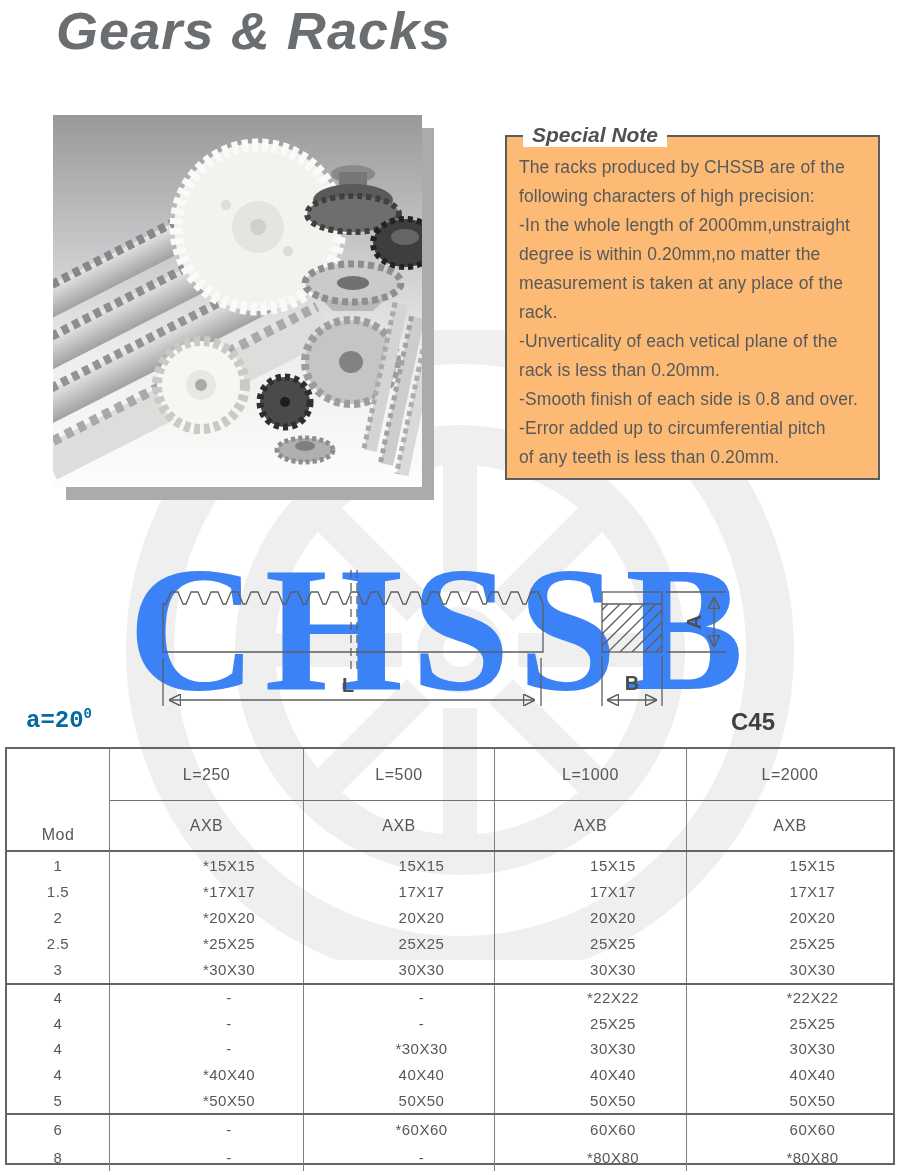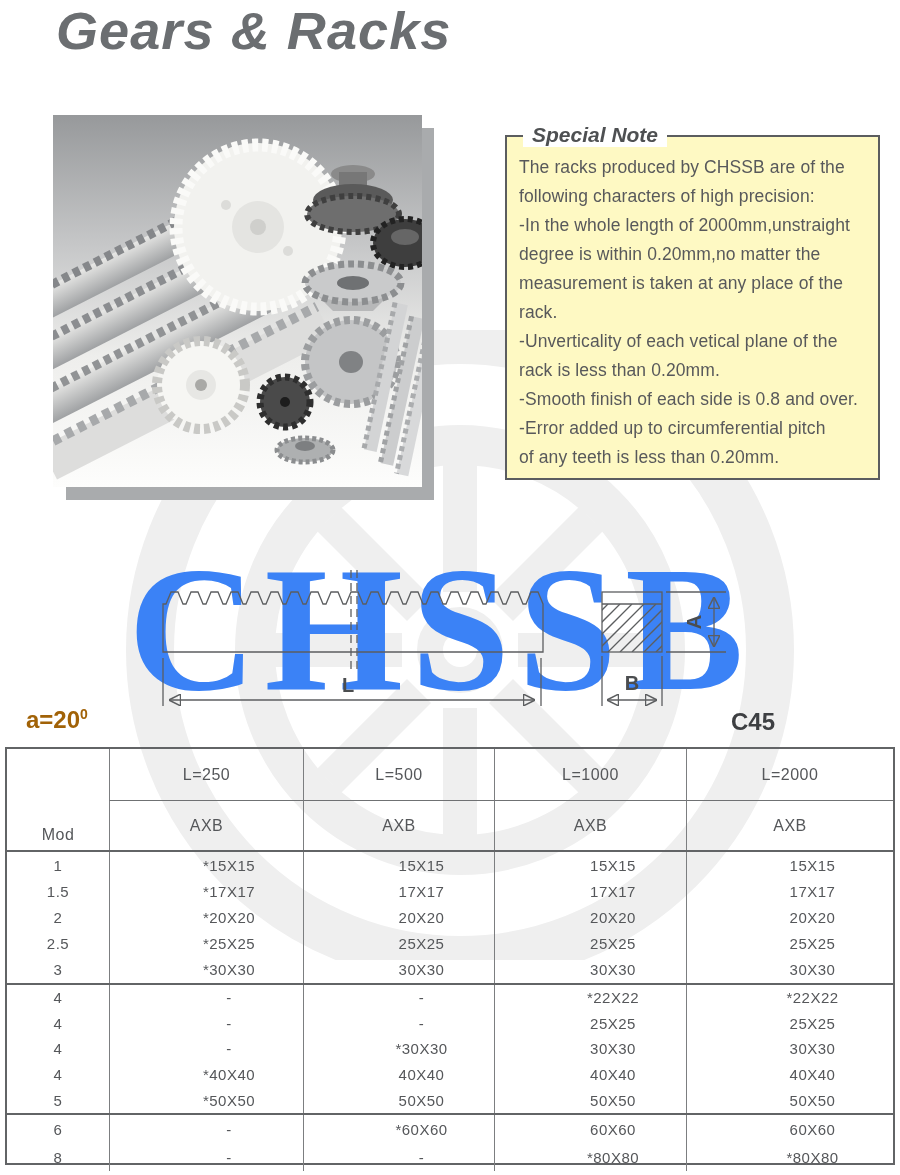--- a/index.html
+++ b/index.html
@@ -18,34 +18,34 @@
               font-size:51px;font-weight:bold;font-style:italic;color:#6b6e71;
               letter-spacing:1px;transform:scaleX(1.06);transform-origin:left;}
 
   
   .photo-shadow{position:absolute;left:66px;top:128px;width:368px;height:372px;
                 background:#a9abad;z-index:1;}
   .photo{position:absolute;left:53px;top:115px;width:369px;height:372px;z-index:2;}
 
   
   .note-box{position:absolute;left:505px;top:135px;width:375px;height:345px;
-            border:2px solid #5b5d5f;background:#fef9c3;z-index:2;box-sizing:border-box;}
+            border:2px solid #5b5d5f;background:#fdba74;z-index:2;box-sizing:border-box;}
   .note-title{position:absolute;top:-14px;left:16px;background:#ffffff;padding:0 9px;
               font-size:21px;font-weight:bold;font-style:italic;color:#4e5052;}
   .note-body{margin:16px 4px 0 12px;font-size:17.5px;line-height:29px;color:#58595b;
              white-space:pre;letter-spacing:0.1px;}
 
   
   .diagram{position:absolute;left:0;top:550px;width:900px;height:200px;z-index:2;}
   .diagram line,.diagram path,.diagram rect{stroke:#5c5e60;stroke-width:1.3;fill:none;}
   .dim-label{font-size:20px;font-weight:bold;fill:#4b4d4f;stroke:none;
              font-family:"Liberation Sans", sans-serif;}
 
   .angle-label{position:absolute;left:26px;top:706px;z-index:2;
-               font-size:24px;font-weight:bold;color:#a16207;}
+               font-size:24px;font-weight:bold;color:#0369a1;font-family:Liberation Mono, monospace;}
   .angle-label sup{font-size:14px;}
   .material-label{position:absolute;left:731px;top:708px;z-index:2;
                   font-size:24px;font-weight:bold;color:#3d3f42;}
 
   
   .spec-table{position:absolute;left:5px;top:747px;width:890px;height:418px;z-index:2;
               border:2px solid #626466;box-sizing:border-box;color:#55575a;}
   .thead-grid{display:grid;grid-template-columns:102px 194px 191px 192px auto;
               grid-template-rows:52px 49px;}
   .th{display:flex;align-items:center;justify-content:center;font-size:16px;letter-spacing:0.5px;}

